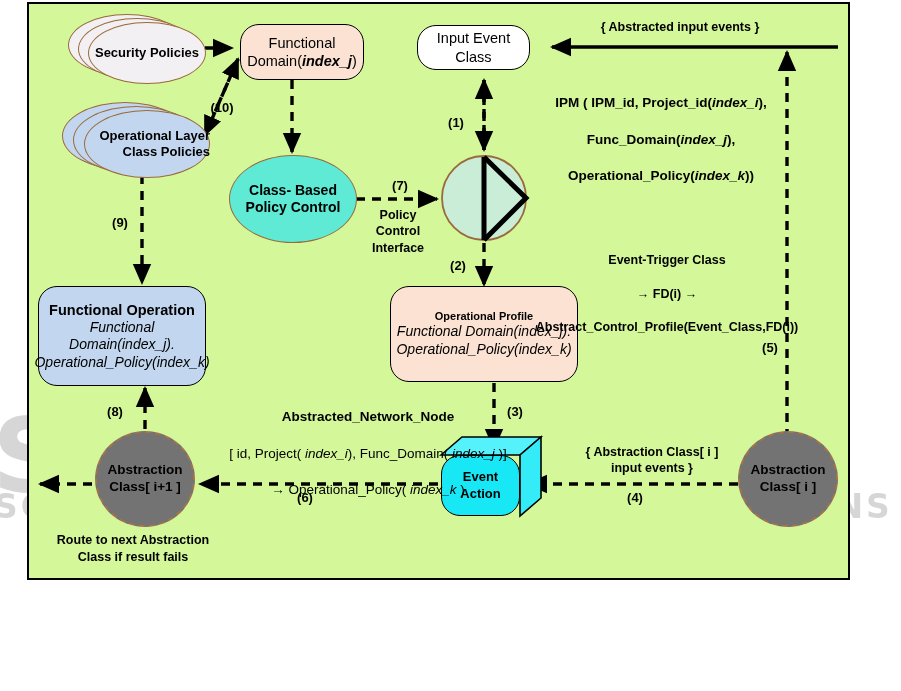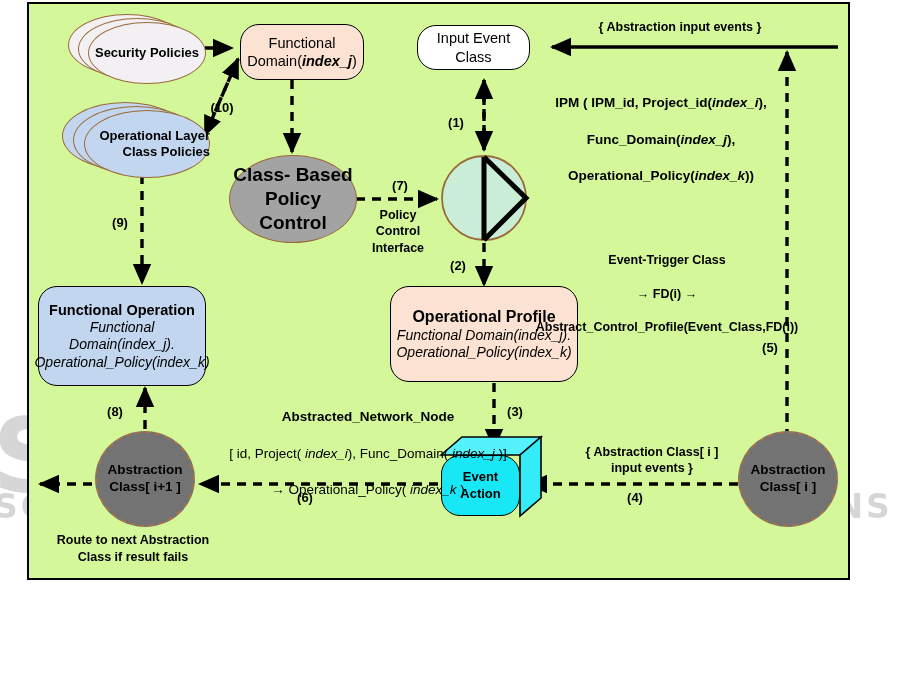--- a/index.html
+++ b/index.html
@@ -97,22 +97,22 @@
   .ell-stack .txt {
     position: absolute;
     display: flex; align-items: center; justify-content: center;
     text-align: right;
     font-size: 13px; font-weight: bold; line-height: 1.2;
     color: #000;
   }
   .ellipse-plain {
     border: 1.6px solid #9a6a3a;
     border-radius: 50%;
-    background: #a3a3a3;
-    font-size: 19px; font-weight: bold; line-height: 1.25;
+    background: #5eead4;
+    font-size: 14px; font-weight: bold; line-height: 1.25;
   }
   .circ-dashed {
     border: 2px dashed #a5724a;
     border-radius: 50%;
     background: #737373;
     font-size: 13.5px; font-weight: bold; line-height: 1.25;
   }
   .cube-front {
     background: #18e8f5;
     border: 1.6px solid #000;
@@ -223,41 +223,41 @@
 Control</span>
   </div>
 
   <div class="node box box-blue" style="left:38px; top:286px; width:168px; height:100px; flex-direction:column;">
     <div class="bold" style="font-size:14.5px;">Functional Operation</div>
     <div class="ital" style="font-size:14px;">Functional Domain(index_j).</div>
     <div class="ital" style="font-size:14px;">Operational_Policy(index_k)</div>
   </div>
 
   <div class="node box box-peach" style="left:390px; top:286px; width:188px; height:96px; flex-direction:column;">
-    <div class="bold" style="font-size:16px;">Operational Profile</div>
+    <div class="bold" style="font-size:11px;">Operational Profile</div>
     <div class="ital" style="font-size:14px;">Functional Domain(index_j).</div>
     <div class="ital" style="font-size:14px;">Operational_Policy(index_k)</div>
   </div>
 
   <div class="node cube-front" style="left:441px; top:455px; width:79px; height:61px;">
     <span>Event
 Action</span>
   </div>
 
   <div class="node circ-dashed" style="left:95px; top:431px; width:100px; height:96px; flex-direction:column;">
     <div>Abstraction</div>
     <div>Class[ i+1 ]</div>
   </div>
 
   <div class="node circ-dashed" style="left:738px; top:431px; width:100px; height:96px; flex-direction:column;">
     <div>Abstraction</div>
     <div>Class[ i ]</div>
   </div>
 
-  <div class="lbl edge-lbl" style="left:540px; top:20px; width:280px;">{ Abstraction input events }</div>
+  <div class="lbl edge-lbl" style="left:540px; top:20px; width:280px;">{ Abstracted input events }</div>
 
   <div class="lbl" style="left:496px; top:76px; width:330px; font-size:13.5px; font-weight:bold; line-height:1.35;">
     <div><span>IPM ( IPM_id,  Project_id(</span><span class="bi">index_i</span><span>),</span></div>
     <div><span>Func_Domain(</span><span class="bi">index_j</span><span>),</span></div>
     <div><span>Operational_Policy(</span><span class="bi">index_k</span><span>))</span></div>
   </div>
 
   <div class="lbl edge-lbl" style="left:355px; top:207px; width:86px; line-height:1.3;">Policy
 Control
 Interface</div>

